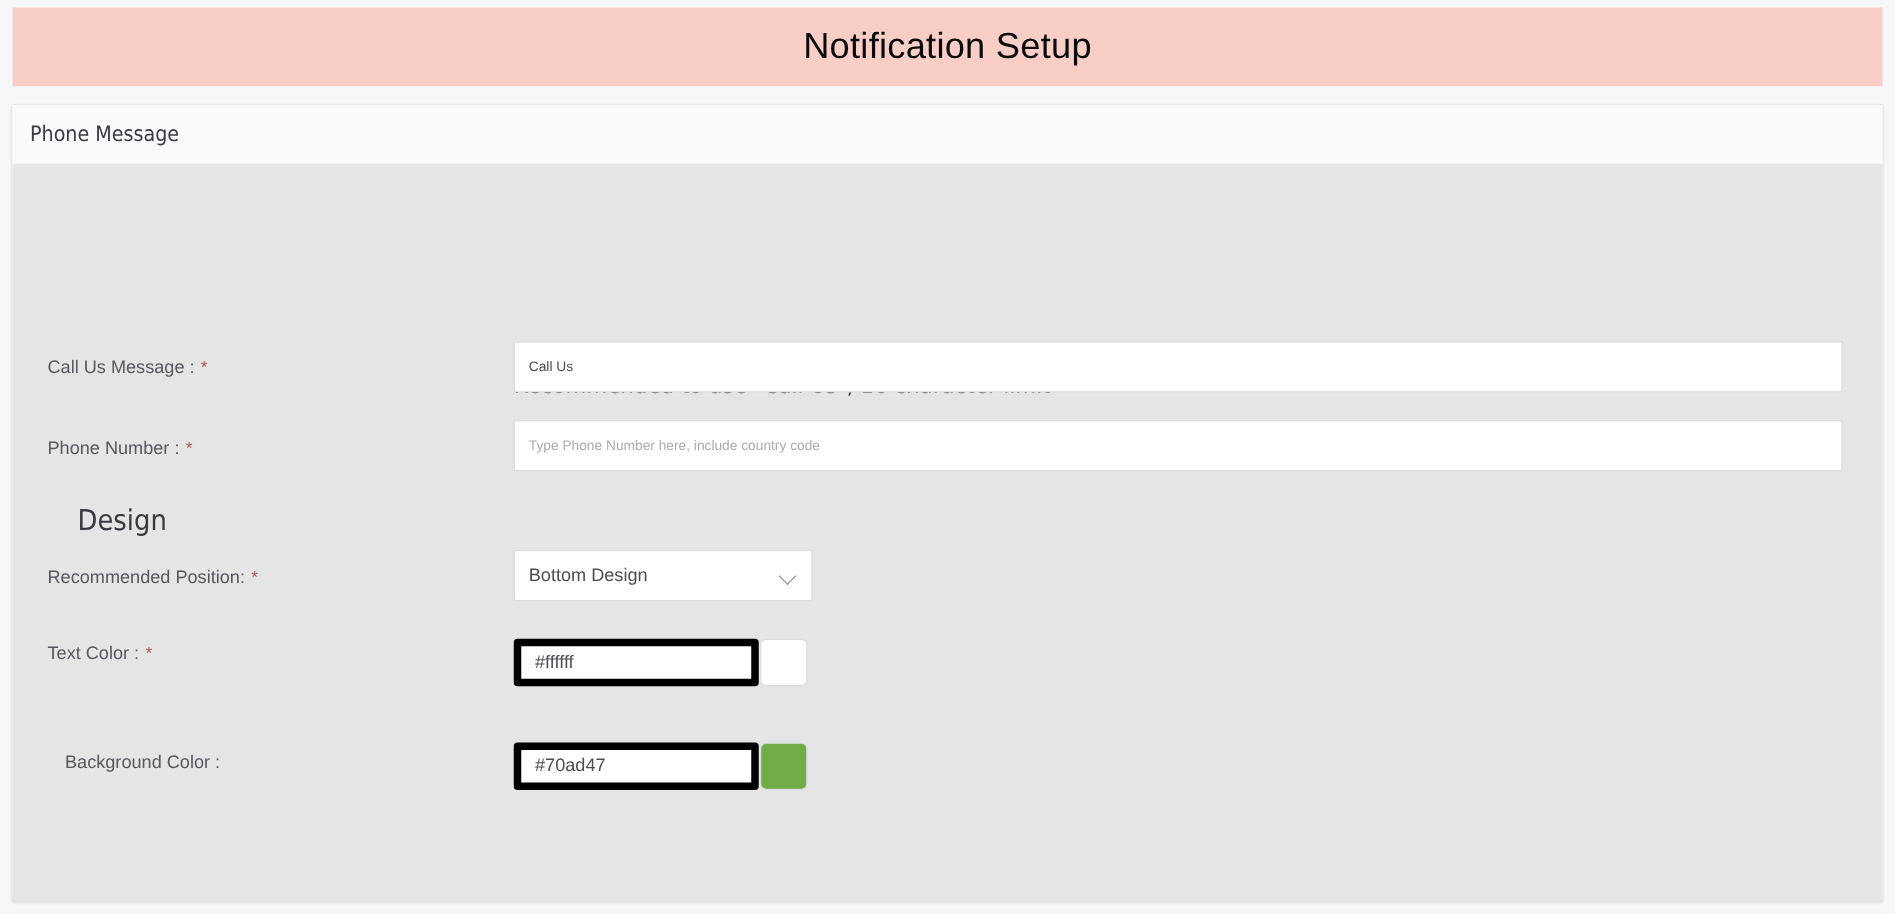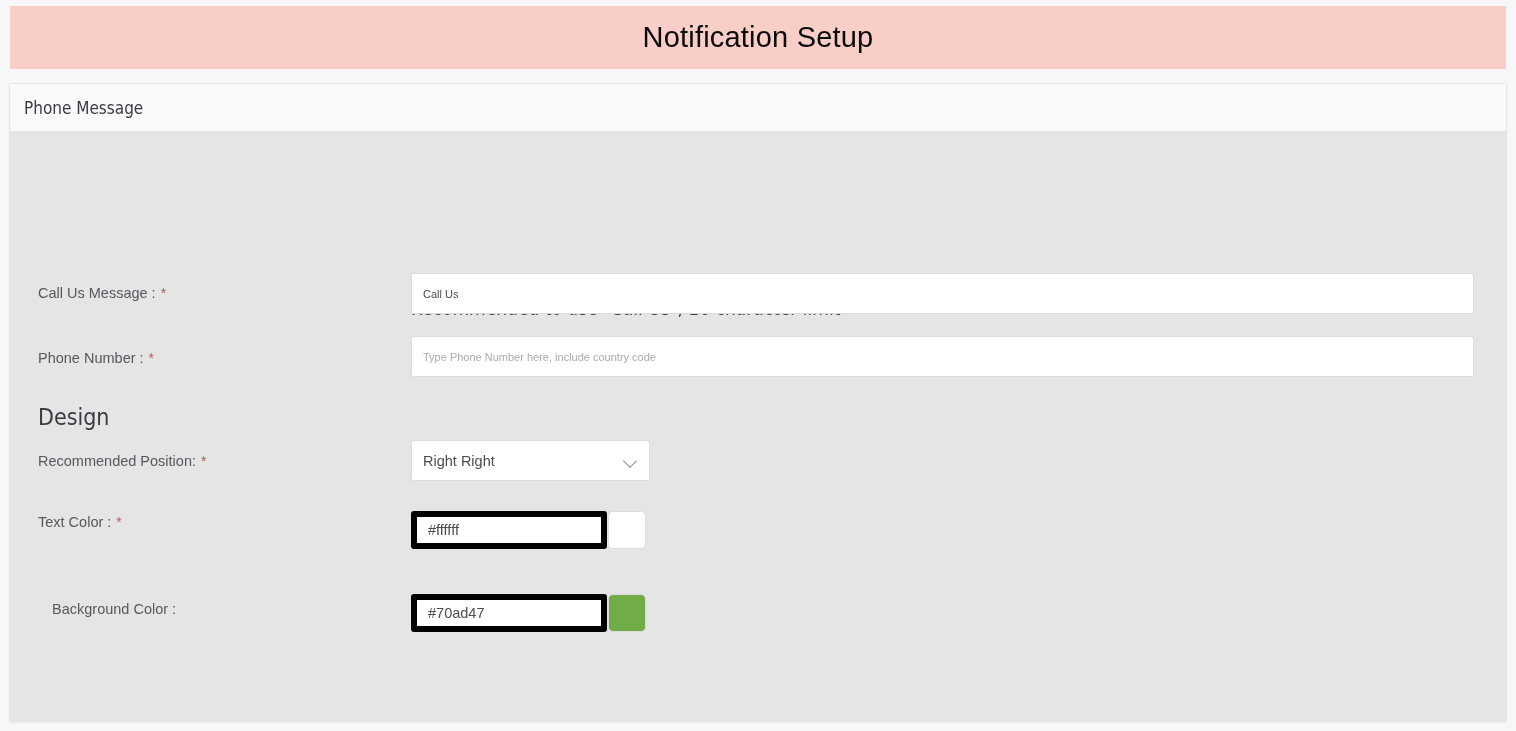--- a/index.html
+++ b/index.html
@@ -206,27 +206,27 @@
       <label class="field-label" style="top:153px;">
         <span>Call Us Message :</span><span class="req">*</span>
       </label>
       <input class="text-input" style="top: 141px;" type="text" value="Call Us">
 
       <label class="field-label" style="top:218px;">
         <span>Phone Number :</span><span class="req">*</span>
       </label>
       <input class="text-input" style="top: 192px; margin-top: 12px;" type="text" placeholder="Type Phone Number here, include country code">
 
-      <div class="section-heading" style="top:272px;">Design</div>
+      <div class="section-heading" style="top:272px;margin-left:24px;">Design</div>
 
       <label class="field-label" style="top:321px;">
         <span>Recommended Position:</span><span class="req">*</span>
       </label>
       <div class="select-wrap" style="top:308px;">
-        <span class="select-value">Right Right</span>
+        <span class="select-value">Bottom Design</span>
         <span class="chevron-down"></span>
       </div>
 
       <label class="field-label" style="top:382px;">
         <span>Text Color :</span><span class="req">*</span>
       </label>
       <div class="color-row" style="top:379px;">
         <input class="color-input" type="text" value="#ffffff" style="">
         <span class="color-swatch" id="swatch-text" style="background: rgb(255, 255, 255);"></span>
       </div>

